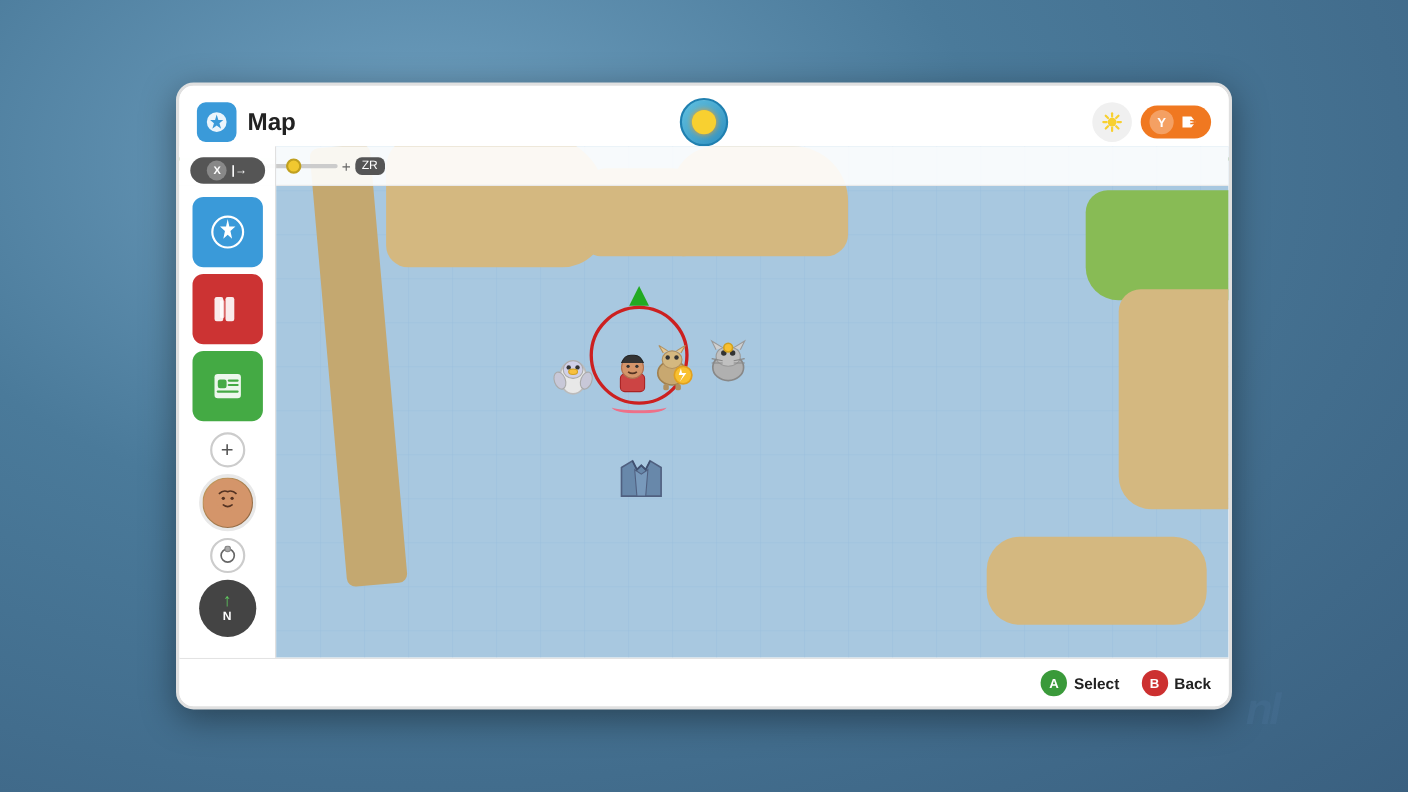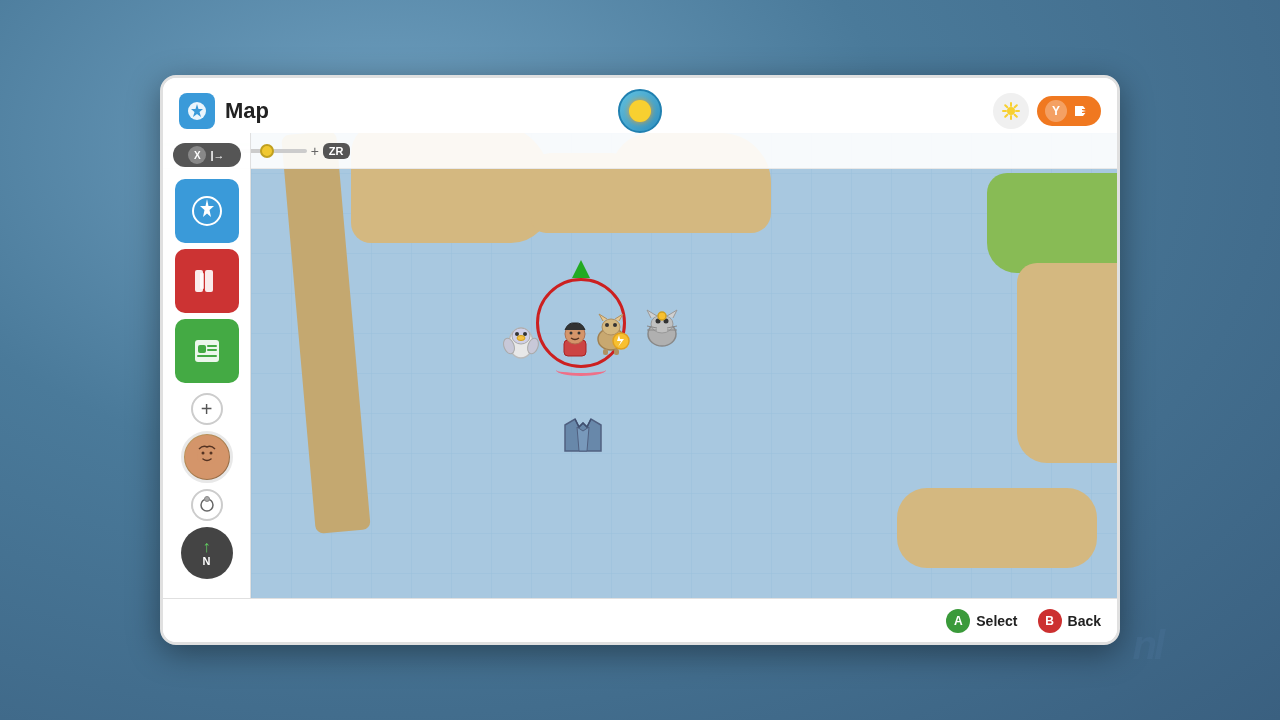--- a/index.html
+++ b/index.html
@@ -168,21 +168,21 @@
       color: #666;
       font-size: 14px;
       margin: 0 4px;
     }
     .zr-badge {
       background: #555;
       color: white;
       border-radius: 6px;
       padding: 2px 6px;
       font-size: 11px;
-      font-weight: bold;
+      font-weight: normal;
     }
     
     .main-content {
       display: flex;
       position: absolute;
       top: 55px;
       left: 0;
       right: 0;
       bottom: 44px;
     }

